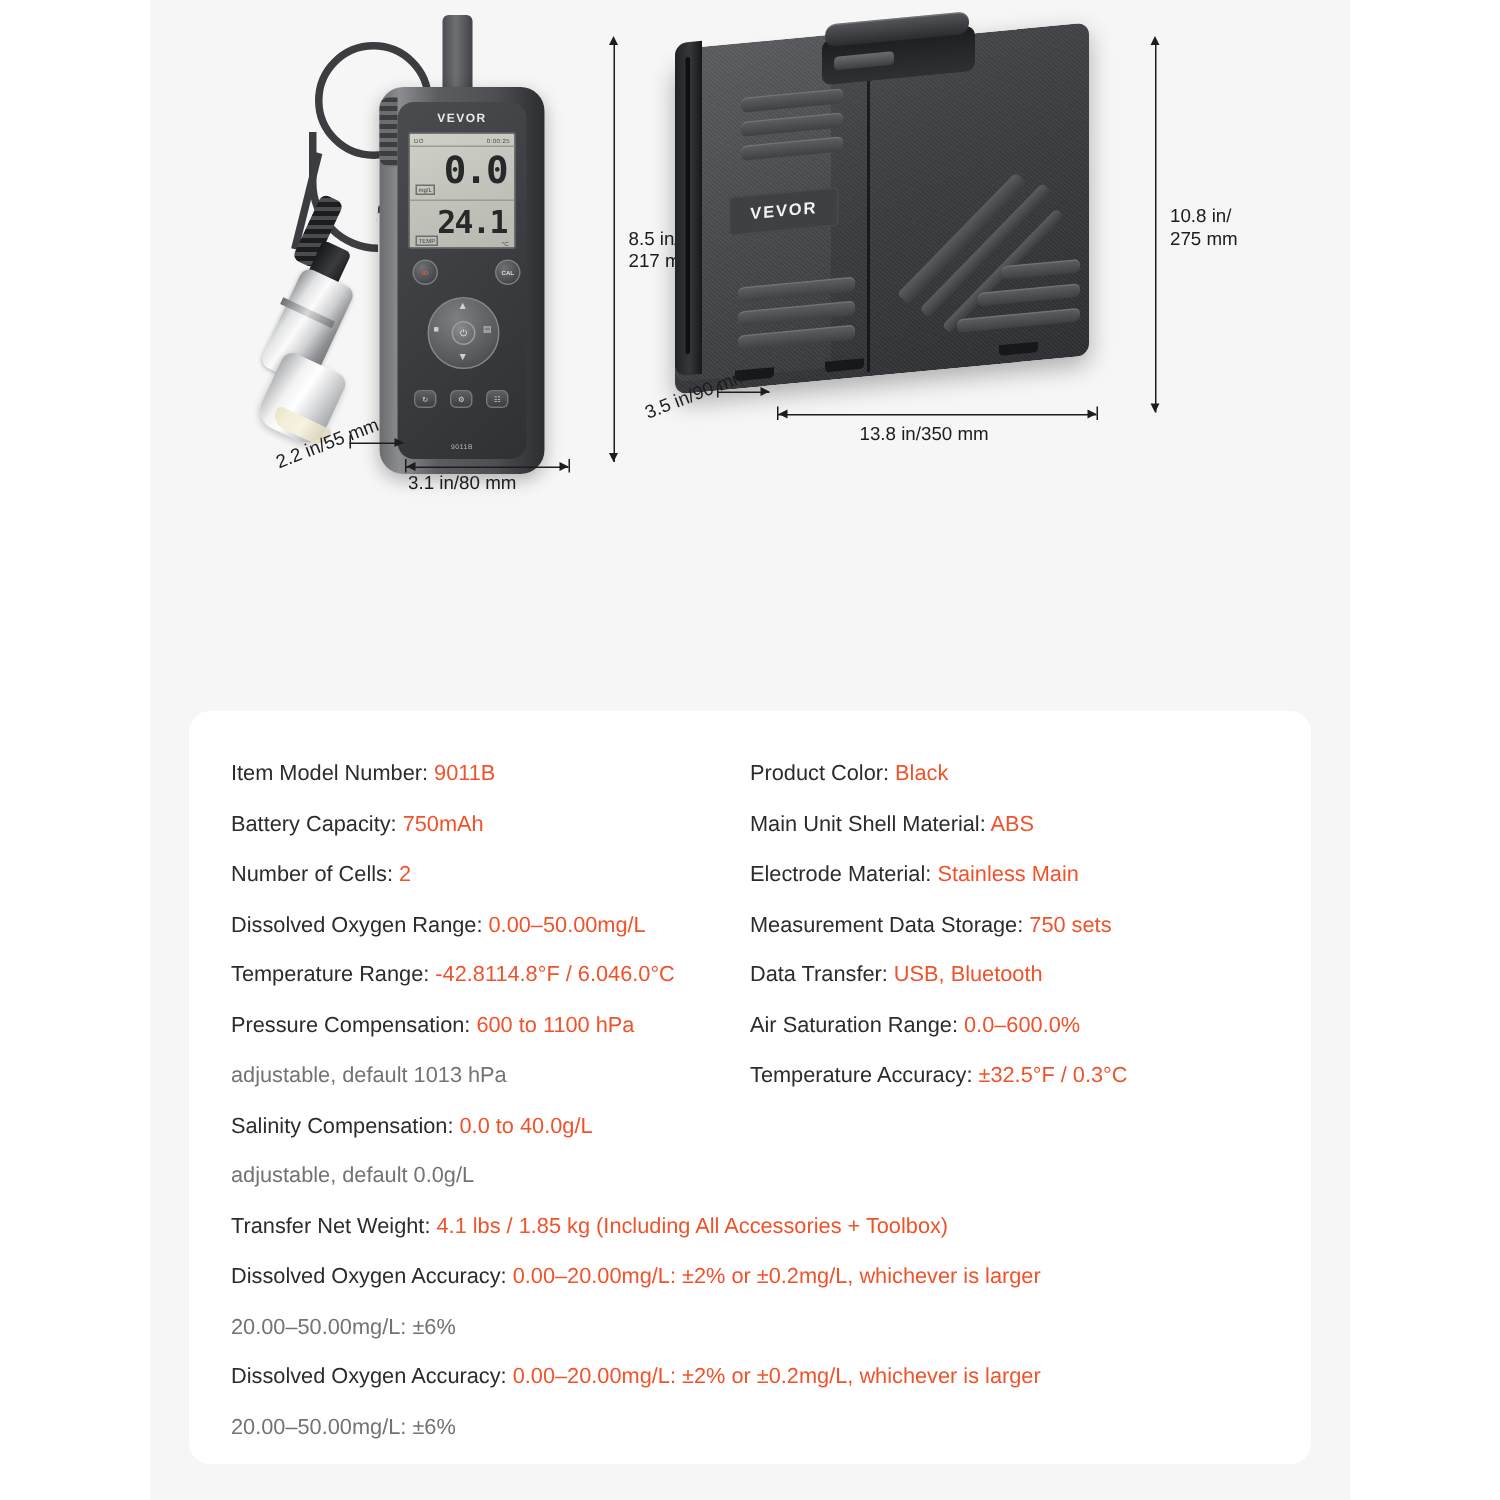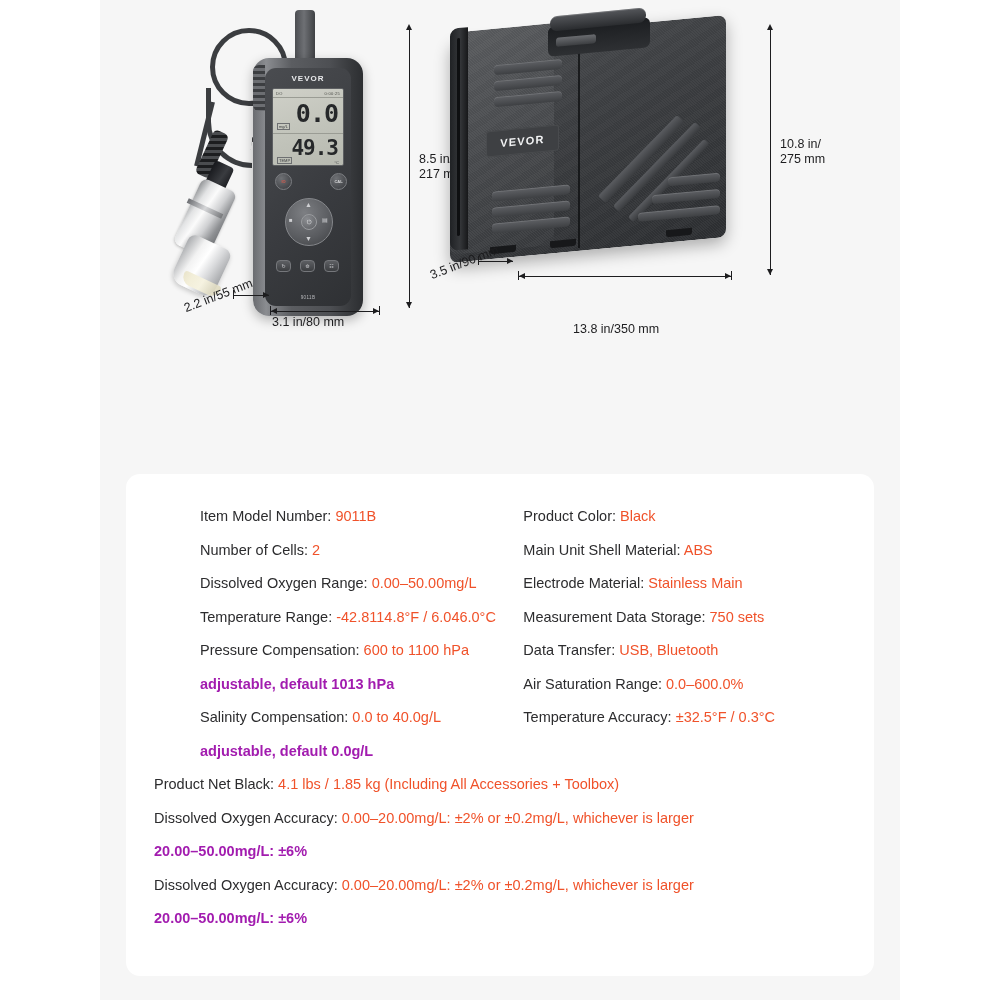--- a/index.html
+++ b/index.html
@@ -577,34 +577,33 @@
     background: #ffffff;
     border-radius: 14px;
     box-sizing: border-box;
     padding: 26px 28px 20px 28px;
   }
   .spec-cols {
     display: flex;
     gap: 0;
   }
   .spec-col { width: 50%; }
-  .spec-col.left { padding-right: 10px; box-sizing: border-box; margin-left: 46px; }
+  .spec-col.left { padding-right: 10px; box-sizing: border-box; }
 
   .spec-line {
     color: #2c2c2e;
     font-size: 14.5px;
     line-height: 33.5px;
     white-space: nowrap;
   }
   .spec-val { color: #f0522a; }
   .spec-cont {
-    color: #a21caf;
+    color: #737373;
     font-size: 14.5px;
     line-height: 33.5px;
-    font-weight: bold;
   }
   .spec-full { width: 100%; }
 </style>
 </head>
 <body>
 
 <div id="page">
   <div id="page-bg"></div>
 
   <div id="hero">
@@ -633,21 +632,21 @@
       <div class="lcd">
         <div class="lcd-statusbar">
           <span class="lcd-mini-left">DO</span>
           <span class="lcd-clock">0:00:25</span>
         </div>
         <div class="lcd-primary">
           <span class="lcd-big">0.0</span>
           <span class="lcd-unit-box">mg/L</span>
         </div>
         <div class="lcd-secondary">
-          <span class="lcd-big sec">49.3</span>
+          <span class="lcd-big sec">24.1</span>
           <span class="lcd-unit-box">TEMP</span>
           <span class="lcd-unit-plain">°C</span>
         </div>
       </div>
 
       <div class="btn-round" id="btn-onoff">IO</div>
       <div class="btn-round" id="btn-cal">CAL</div>
 
       <div class="dpad"></div>
       <span class="dpad-arrow dp-up">▲</span>
@@ -720,38 +719,41 @@
       <div class="arrow arrow-up" style="left:336.5px; top:14px;"></div>
       <div class="arrow arrow-down" style="left:336.5px; top:259px;"></div>
       <div class="dim-text" style="left:350px; top:127px;">10.8 in/
 275 mm</div>
 
       <div class="dim-line-h" style="left:88px; top:266px; width:213px;"></div>
       <div class="dim-cap-h" style="left:88px; top:261px;"></div>
       <div class="dim-cap-h" style="left:301px; top:261px;"></div>
       <div class="arrow arrow-left" style="left:89px; top:262.5px;"></div>
       <div class="arrow arrow-right" style="left:295px; top:262.5px;"></div>
-      <div class="dim-text" style="left:143px; top:272px;margin-top:40px;">13.8 in/350 mm</div>
+      <div class="dim-text" style="left:143px; top:272px;">13.8 in/350 mm</div>
 
       <div class="dim-line-h" style="left:48px; top:251px; width:35px;"></div>
       <div class="dim-cap-h" style="left:48px; top:246px;"></div>
       <div class="arrow arrow-right" style="left:77px; top:247.5px;"></div>
       <div class="dim-text rot" style="left:-2px; top:259px;">3.5 in/90 mm</div>
     </div>
   </div>
 
   <div id="spec-card">
 
     <div class="spec-cols">
 
       <div class="spec-col left">
         <div class="spec-line">
           <span>Item Model Number: </span><span class="spec-val">9011B</span>
         </div>
         <div class="spec-line">
+          <span>Battery Capacity: </span><span class="spec-val">750mAh</span>
+        </div>
+        <div class="spec-line">
           <span>Number of Cells: </span><span class="spec-val">2</span>
         </div>
         <div class="spec-line">
           <span>Dissolved Oxygen Range: </span><span class="spec-val">0.00–50.00mg/L</span>
         </div>
         <div class="spec-line">
           <span>Temperature Range: </span><span class="spec-val">-42.8114.8°F / 6.046.0°C</span>
         </div>
         <div class="spec-line">
           <span>Pressure Compensation: </span><span class="spec-val">600 to 1100 hPa</span>
@@ -783,21 +785,21 @@
           <span>Air Saturation Range: </span><span class="spec-val">0.0–600.0%</span>
         </div>
         <div class="spec-line">
           <span>Temperature Accuracy: </span><span class="spec-val">±32.5°F / 0.3°C</span>
         </div>
       </div>
     </div>
 
     <div class="spec-full">
       <div class="spec-line">
-        <span>Product Net Black: </span><span class="spec-val">4.1 lbs / 1.85 kg (Including All Accessories + Toolbox)</span>
+        <span>Transfer Net Weight: </span><span class="spec-val">4.1 lbs / 1.85 kg (Including All Accessories + Toolbox)</span>
       </div>
       <div class="spec-line">
         <span>Dissolved Oxygen Accuracy: </span><span class="spec-val">0.00–20.00mg/L: ±2% or ±0.2mg/L, whichever is larger</span>
       </div>
       <div class="spec-cont">20.00–50.00mg/L: ±6%</div>
       <div class="spec-line">
         <span>Dissolved Oxygen Accuracy: </span><span class="spec-val">0.00–20.00mg/L: ±2% or ±0.2mg/L, whichever is larger</span>
       </div>
       <div class="spec-cont">20.00–50.00mg/L: ±6%</div>
     </div>

